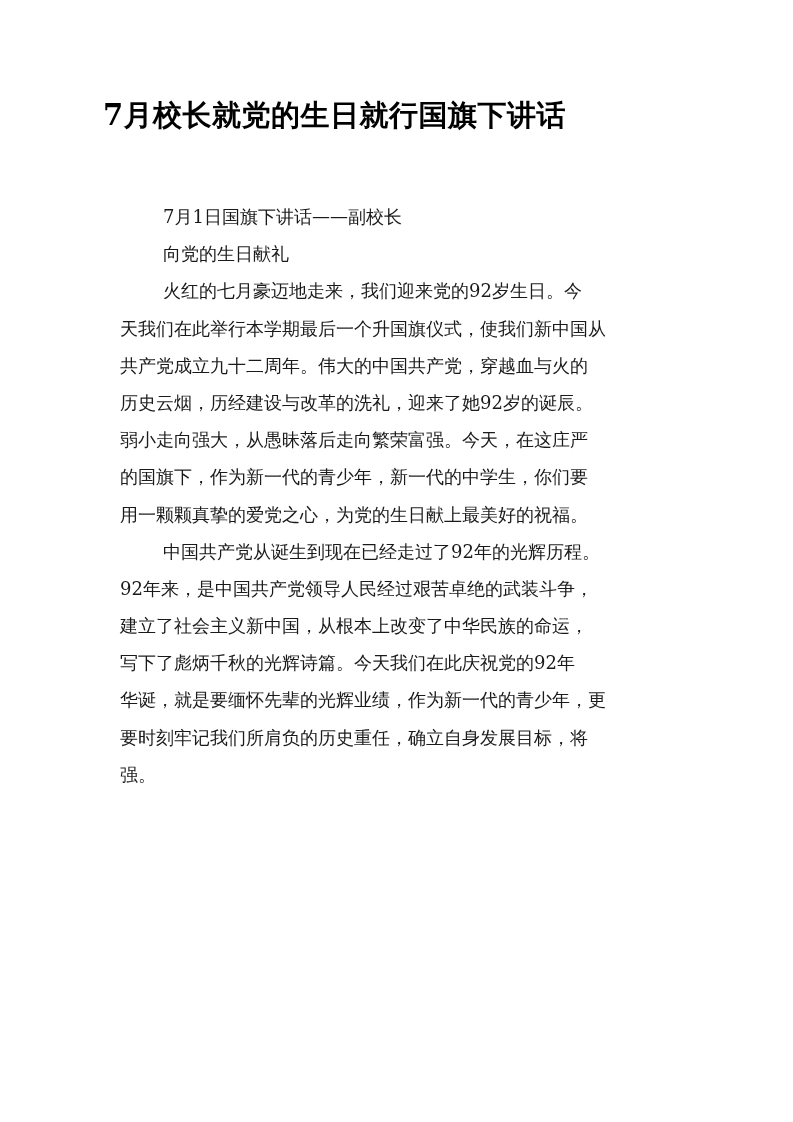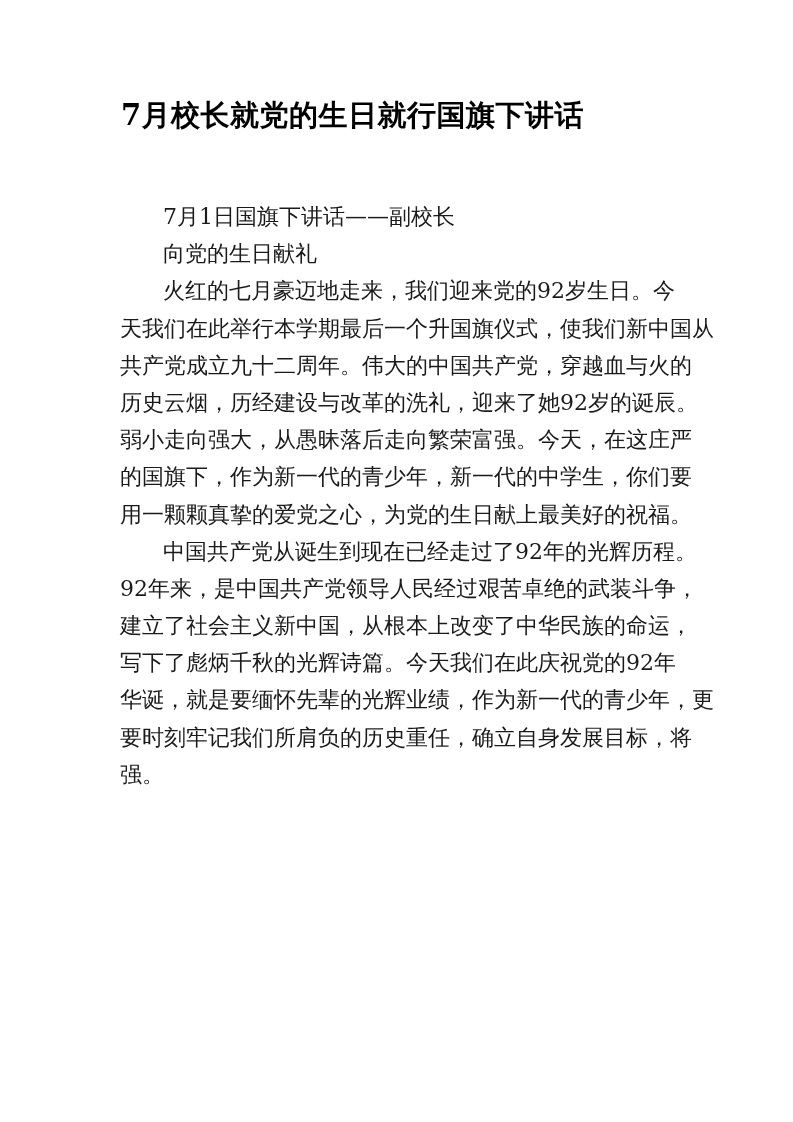--- a/index.html
+++ b/index.html
@@ -1,21 +1,21 @@
 <!DOCTYPE html>
 <html><head>
 <meta charset="utf-8">
 <style>
   html, body { margin: 0; padding: 0; background: #ffffff; }
   body { width: 793px; height: 1122px; position: relative; overflow: hidden;
          font-family: "DejaVu Serif", "Liberation Serif", serif; color: #1a1a1a; }
   .title { position: absolute; top: 96px; left: 0; width: 669px; text-align: center;
-           font-size: 29px; font-weight: bold; letter-spacing: 0.5px; color: #000; padding-left: 18px; }
+           font-size: 29px; font-weight: bold; letter-spacing: 0.5px; color: #000; }
   .body { position: absolute; top: 198px; left: 120px; width: 556px; }
-  .line { font-size: 22px; height: 37.2px; line-height: 37.2px; white-space: nowrap;
+  .line { font-size: 18px; height: 37.2px; line-height: 37.2px; white-space: nowrap;
           overflow: visible; }
   .indent { padding-left: 43px; }
 </style>
 </head>
 <body>
 
 <div class="title">7月校长就党的生日就行国旗下讲话</div>
 
 <div class="body">
   <div class="line indent">7月1日国旗下讲话——副校长</div>

